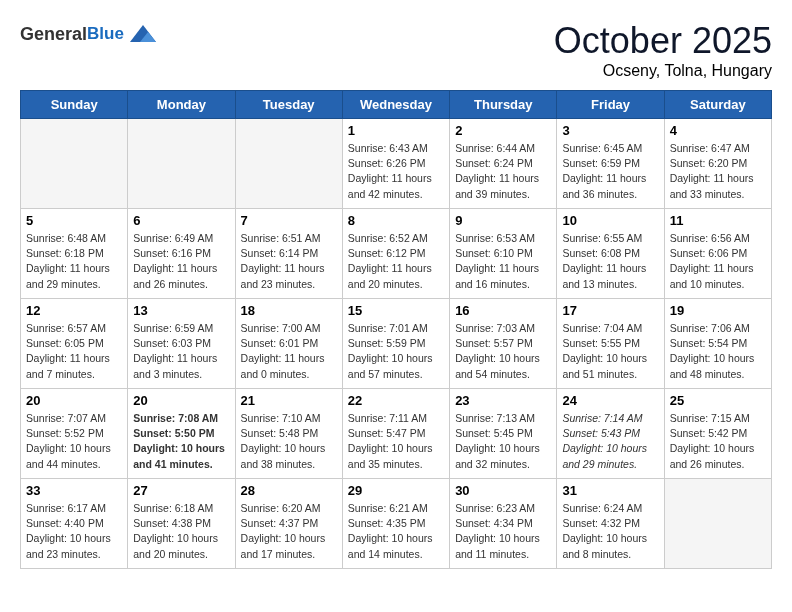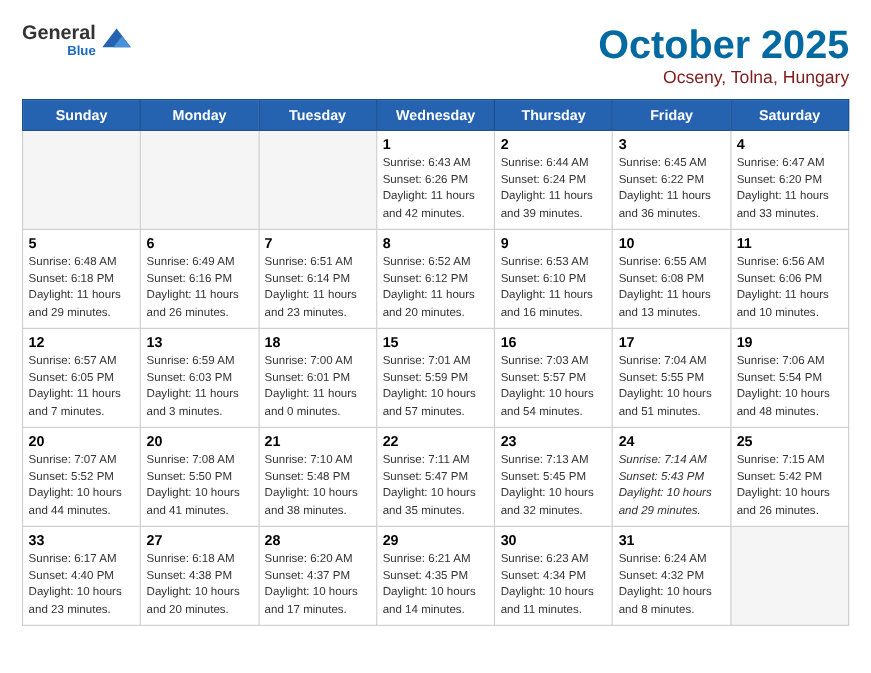--- a/index.html
+++ b/index.html
@@ -15,50 +15,49 @@
       justify-content: space-between;
       align-items: flex-start;
       margin-bottom: 10px;
     }
     .logo {
       display: flex;
       align-items: center;
     }
     .logo-text {
       display: flex;
-      flex-direction: column;
+      flex-direction: row;
       line-height: 1.1;
-      align-items: flex-end;
     }
     .logo-general {
       font-size: 18px;
       font-weight: bold;
       color: #333;
     }
     .logo-blue {
-      font-size: 12px;
+      font-size: 17px;
       font-weight: bold;
       color: #1a6bbf;
     }
     .logo-icon {
       width: 30px;
       height: 30px;
       margin-left: 4px;
     }
     .title-block {
       text-align: right;
     }
     .month-title {
       font-size: 36px;
-      font-weight: bold;
-      color: #0369a1;
+      font-weight: normal;
+      color: #0f172a;
     }
     .location {
       font-size: 16px;
-      color: #7f1d1d;
+      color: #000000;
     }
     .calendar {
       width: 100%;
       border-collapse: collapse;
       font-size: 11px;
     }
     .calendar th {
       background-color: #2563b0;
       color: white;
       text-align: center;
@@ -140,21 +139,21 @@
         <td>
           <span class="day-number">2</span>
           <div class="day-info" style="white-space: pre-line;">Sunrise: 6:44 AM
 Sunset: 6:24 PM
 Daylight: 11 hours
 and 39 minutes.</div>
         </td>
         <td>
           <span class="day-number">3</span>
           <div class="day-info" style="white-space: pre-line;">Sunrise: 6:45 AM
-Sunset: 6:22 PM
+Sunset: 6:59 PM
 Daylight: 11 hours
 and 36 minutes.</div>
         </td>
         <td>
           <span class="day-number">4</span>
           <div class="day-info" style="white-space: pre-line;">Sunrise: 6:47 AM
 Sunset: 6:20 PM
 Daylight: 11 hours
 and 33 minutes.</div>
         </td>
@@ -264,21 +263,21 @@
       <tr class="week-row">
         <td>
           <span class="day-number">20</span>
           <div class="day-info" style="white-space: pre-line;">Sunrise: 7:07 AM
 Sunset: 5:52 PM
 Daylight: 10 hours
 and 44 minutes.</div>
         </td>
         <td>
           <span class="day-number">20</span>
-          <div class="day-info" style="white-space: pre-line;">Sunrise: 7:08 AM
+          <div class="day-info" style="white-space: pre-line; font-weight: bold;">Sunrise: 7:08 AM
 Sunset: 5:50 PM
 Daylight: 10 hours
 and 41 minutes.</div>
         </td>
         <td>
           <span class="day-number">21</span>
           <div class="day-info" style="white-space: pre-line;">Sunrise: 7:10 AM
 Sunset: 5:48 PM
 Daylight: 10 hours
 and 38 minutes.</div>

